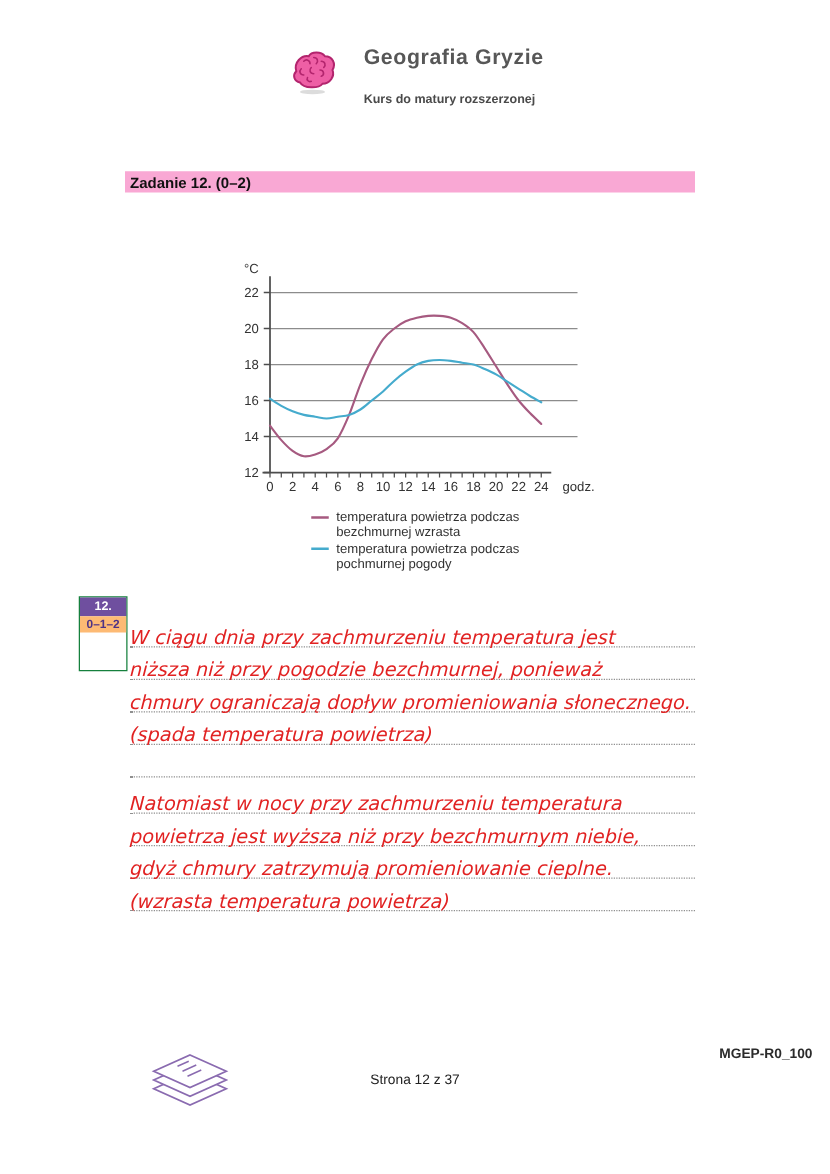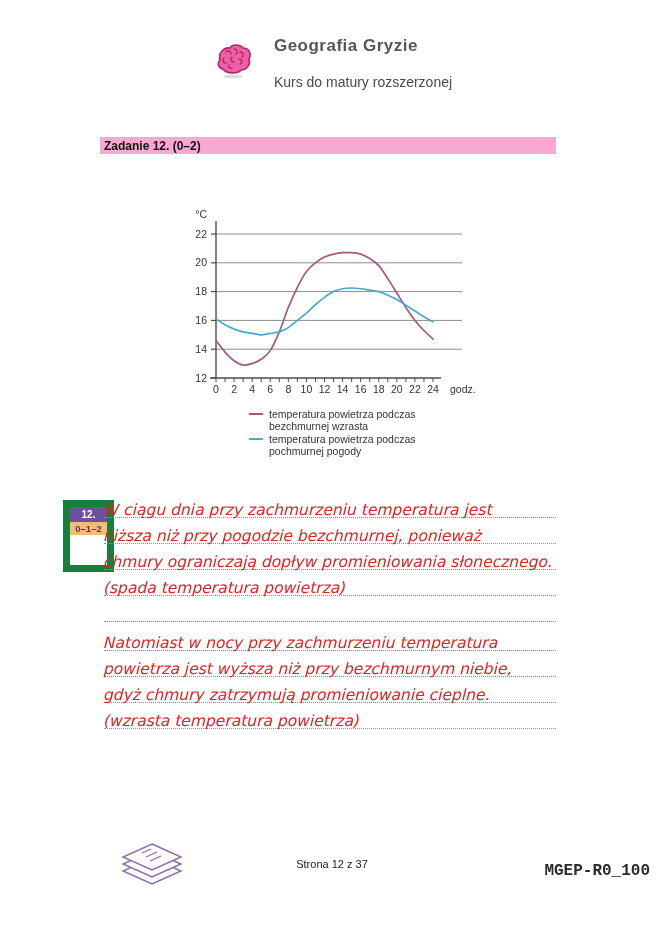--- a/index.html
+++ b/index.html
@@ -4,21 +4,21 @@
 <style>
   html,body{margin:0;padding:0;background:#fff;}
   .page{position:relative;width:664px;height:939px;background:#ffffff;
         font-family:"Liberation Sans",sans-serif;color:#1a1a1a;overflow:hidden;}
 
   
   .header{position:absolute;top:36px;left:0;width:100%;display:flex;
           justify-content:center;align-items:center;gap:20px;}
   .brand-text{display:flex;flex-direction:column;}
   .brand-name{font-size:17px;font-weight:bold;color:#575757;letter-spacing:.5px;}
-  .brand-tagline{font-size:14px;font-weight:normal;color:#4a4a4a;margin-top:18px;}
+  .brand-tagline{font-size:10px;font-weight:bold;color:#4a4a4a;margin-top:18px;}
 
   
   .task-bar{position:absolute;left:100px;top:137px;width:456px;height:17px;
             background:#f9a8d4;display:flex;align-items:center;}
   .task-bar span{font-size:12px;font-weight:bold;color:#111;padding-left:4px;}
 
   .intro{position:absolute;left:100px;top:158px;width:458px;
          font-size:11.6px;line-height:15.4px;color:#1a1a1a;}
 
   
@@ -26,21 +26,21 @@
 
   
   .legend{position:absolute;left:249px;top:408px;display:flex;
           flex-direction:column;gap:1px;}
   .legend-item{display:flex;align-items:flex-start;gap:6px;}
   .legend-swatch{width:14px;height:2px;margin-top:5px;flex:0 0 auto;}
   .legend-label{font-size:10.5px;line-height:12px;color:#333;}
 
   
   .score-box{position:absolute;left:63px;top:477px;width:37px;
-             border:7px solid #15803d;background:#fff;margin-top:23px;}
+             border:1px solid #15803d;background:#fff;}
   .score-num{background:#6f4f9f;color:#fff;font-size:10px;font-weight:bold;
              text-align:center;padding:2px 0;}
   .score-pts{background:#fdba74;color:#4d3386;font-size:9.5px;font-weight:bold;
              text-align:center;padding:1px 0;}
   .score-blank{height:30px;}
 
   .question{position:absolute;left:108px;top:477px;width:450px;
             font-size:11.8px;font-weight:bold;color:#111;}
 
   
@@ -48,22 +48,22 @@
   .answer-line{height:25px;border-bottom:1px dotted #8f8f8f;
                display:flex;align-items:flex-end;overflow:visible;}
   .answer-line.gap-before{margin-top:3px;}
   .hand{font-family:"DejaVu Sans",sans-serif;font-style:italic;
         color:#e12222;font-size:15.5px;line-height:20px;
         transform:skewX(-3deg);white-space:nowrap;position:relative;top:3px;}
 
   
   .footer-page{position:absolute;left:0;top:858px;width:100%;text-align:center;
                font-size:11px;color:#222;}
-  .footer-code{position:absolute;right:14px;top:862px;font-size:16px;
-               font-weight:bold;color:#2b2b2b;font-family:Liberation Mono, monospace;}
+  .footer-code{position:absolute;right:14px;top:837px;font-size:11px;
+               font-weight:bold;color:#2b2b2b;}
   .footer-icon{position:absolute;left:116px;top:840px;}
 
   svg text{font-family:"Liberation Sans",sans-serif;}
 </style>
 </head>
 <body>
 
 <div class="page">
 
   <div class="header">

